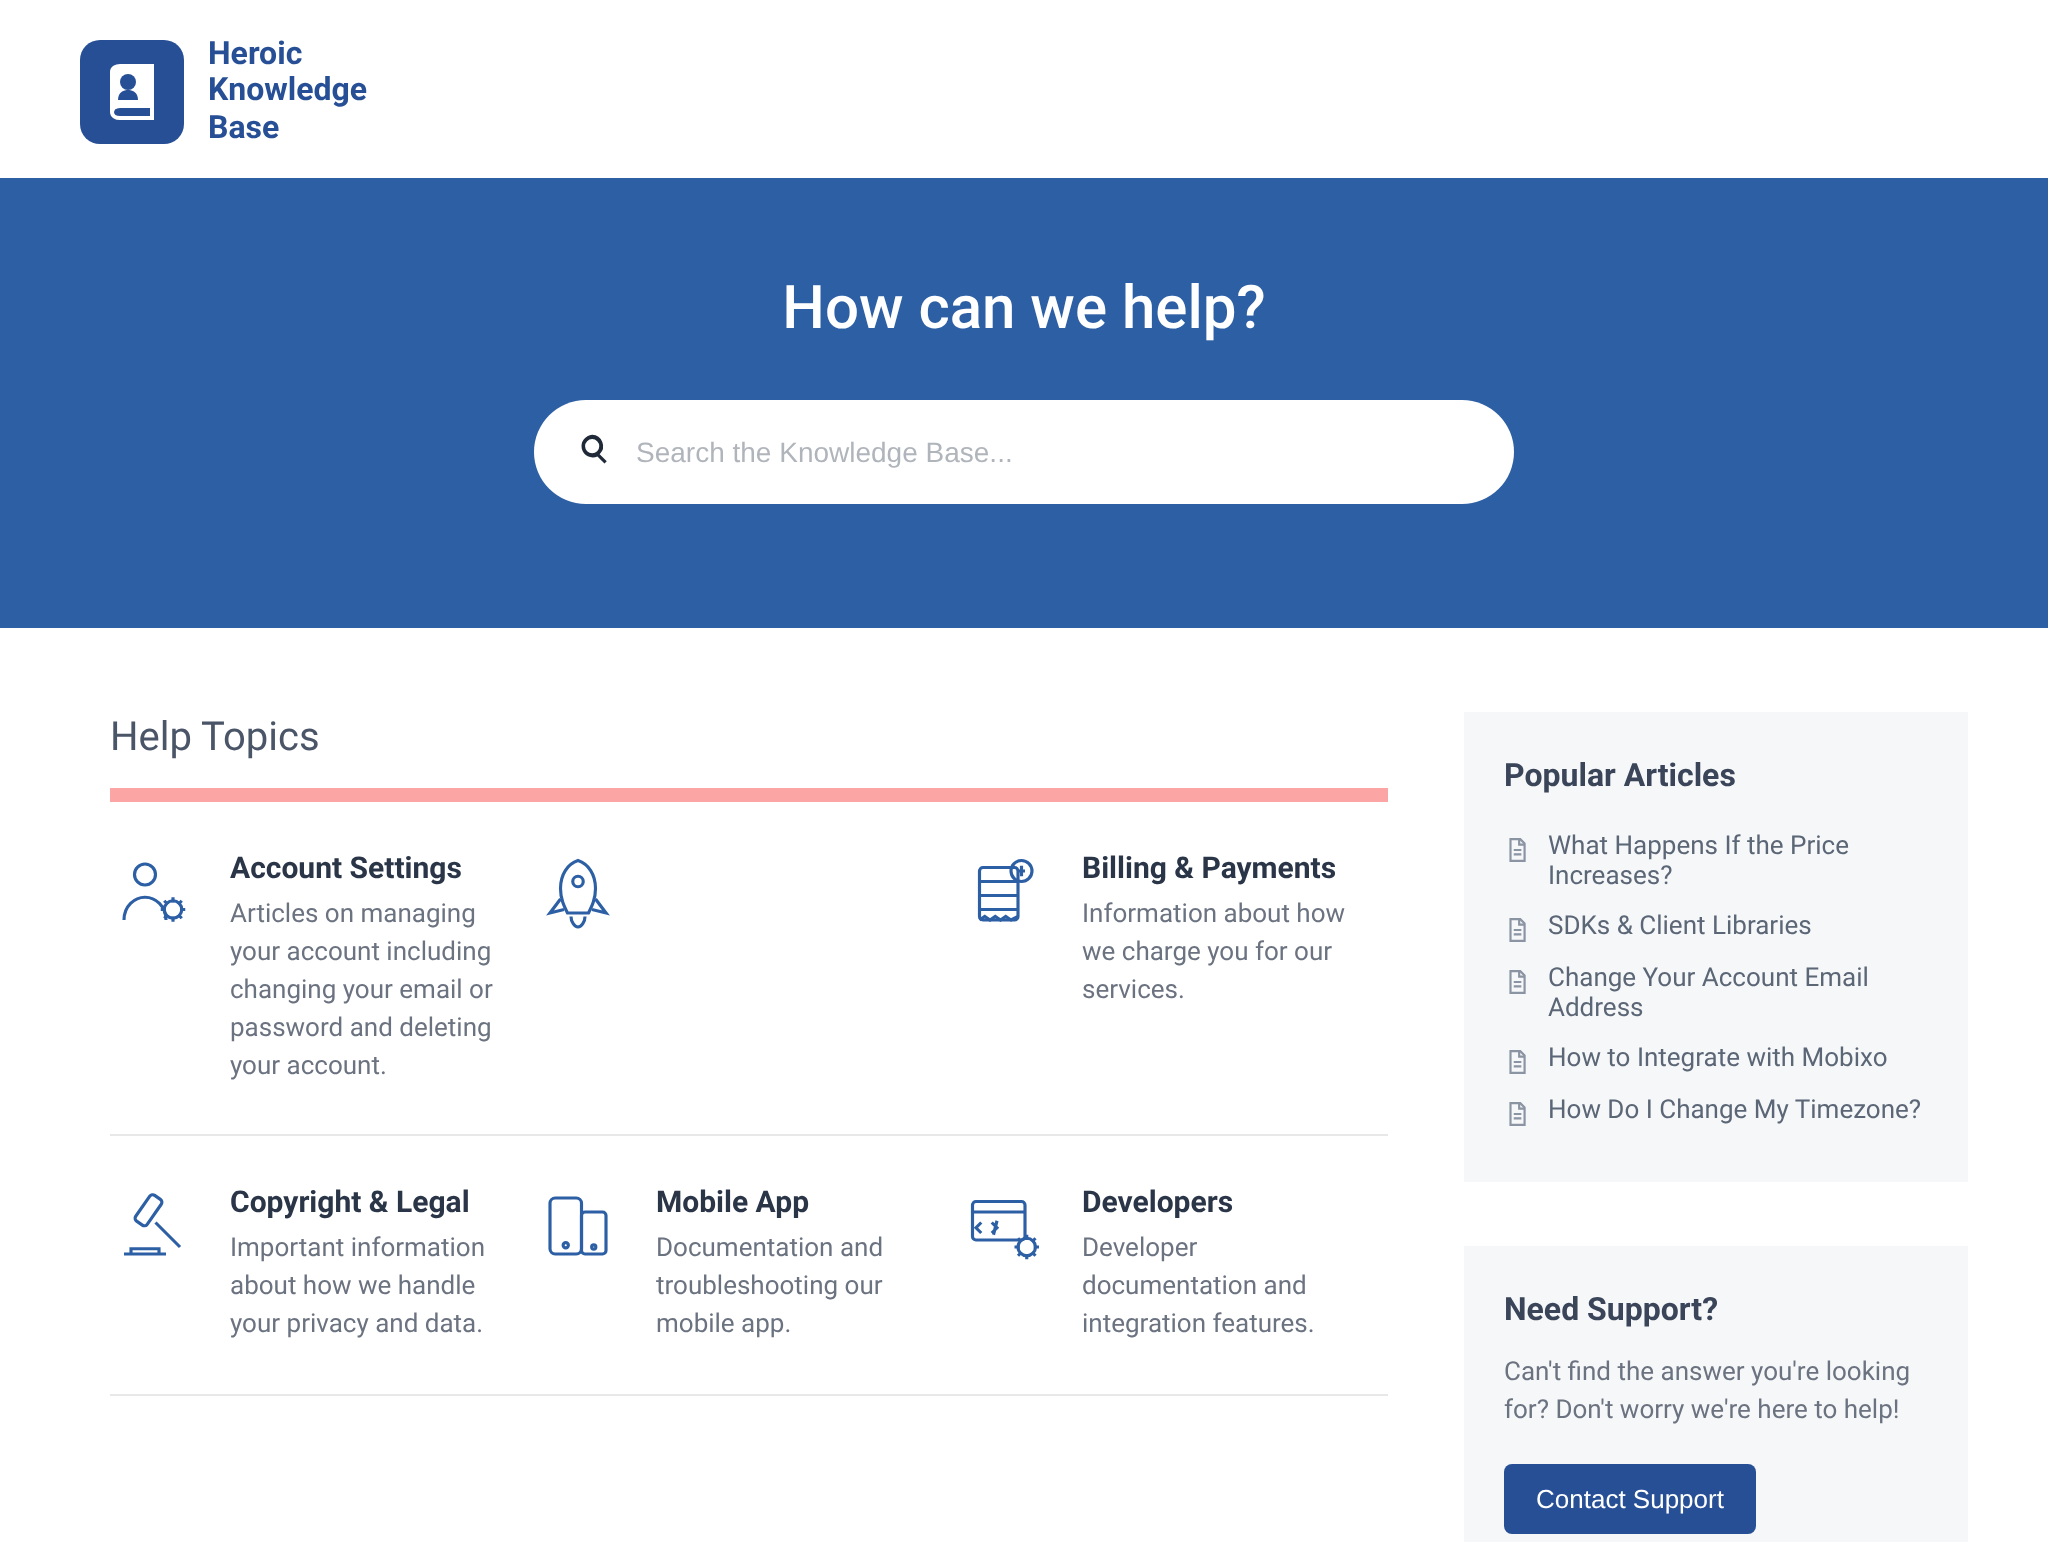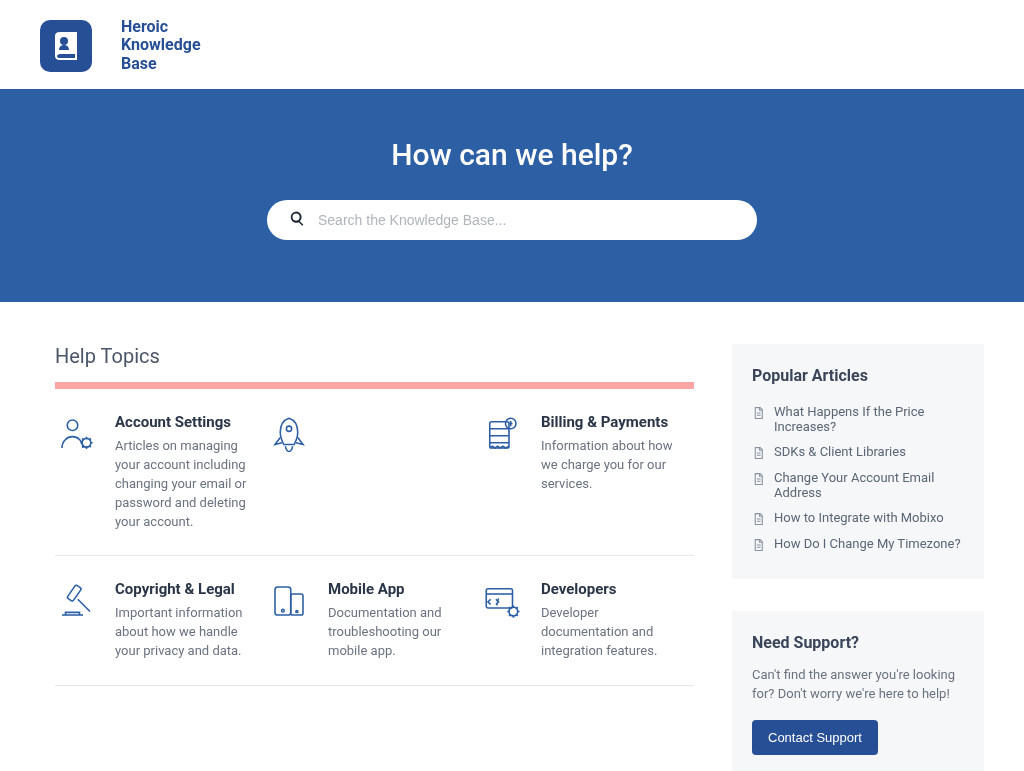--- a/index.html
+++ b/index.html
@@ -8,21 +8,21 @@
     background: #ffffff;
     color: #333;
     width: 1024px;
   }
 
   
   .header {
     padding: 18px 40px 16px 40px;
     display: flex;
     align-items: center;
-    gap: 29px;
+    gap: 12px;
   }
   .logo-badge {
     width: 52px;
     height: 52px;
     background: #274f96;
     border-radius: 10px;
     display: flex;
     align-items: center;
     justify-content: center;
   }
@@ -44,21 +44,21 @@
     color: #ffffff;
     font-size: 30px;
     font-weight: 500;
     margin-bottom: 28px;
   }
   .search-wrap {
     width: 490px;
     margin: 0 auto;
     background: #ffffff;
     border-radius: 999px;
-    height: 40px;
+    height: 52px;
     display: flex;
     align-items: center;
     padding: 0 22px;
     gap: 12px;
   }
   .search-wrap svg { width: 17px; height: 17px; flex-shrink: 0; }
   .search-input {
     flex: 1;
     border: none;
     outline: none;

